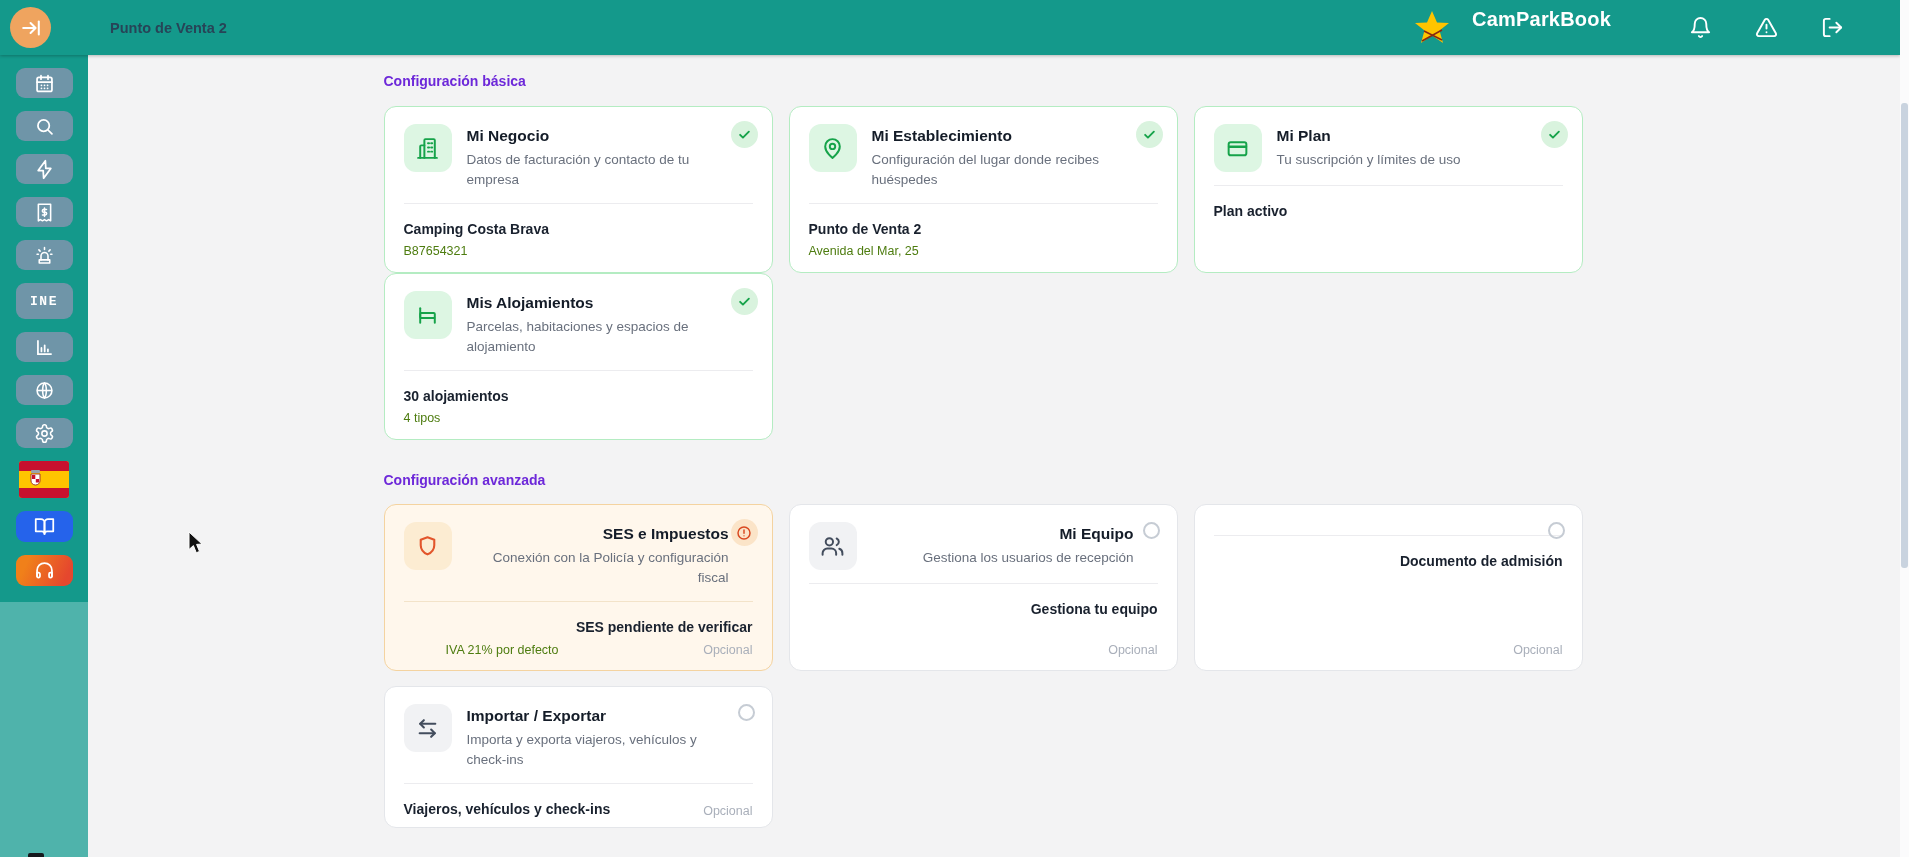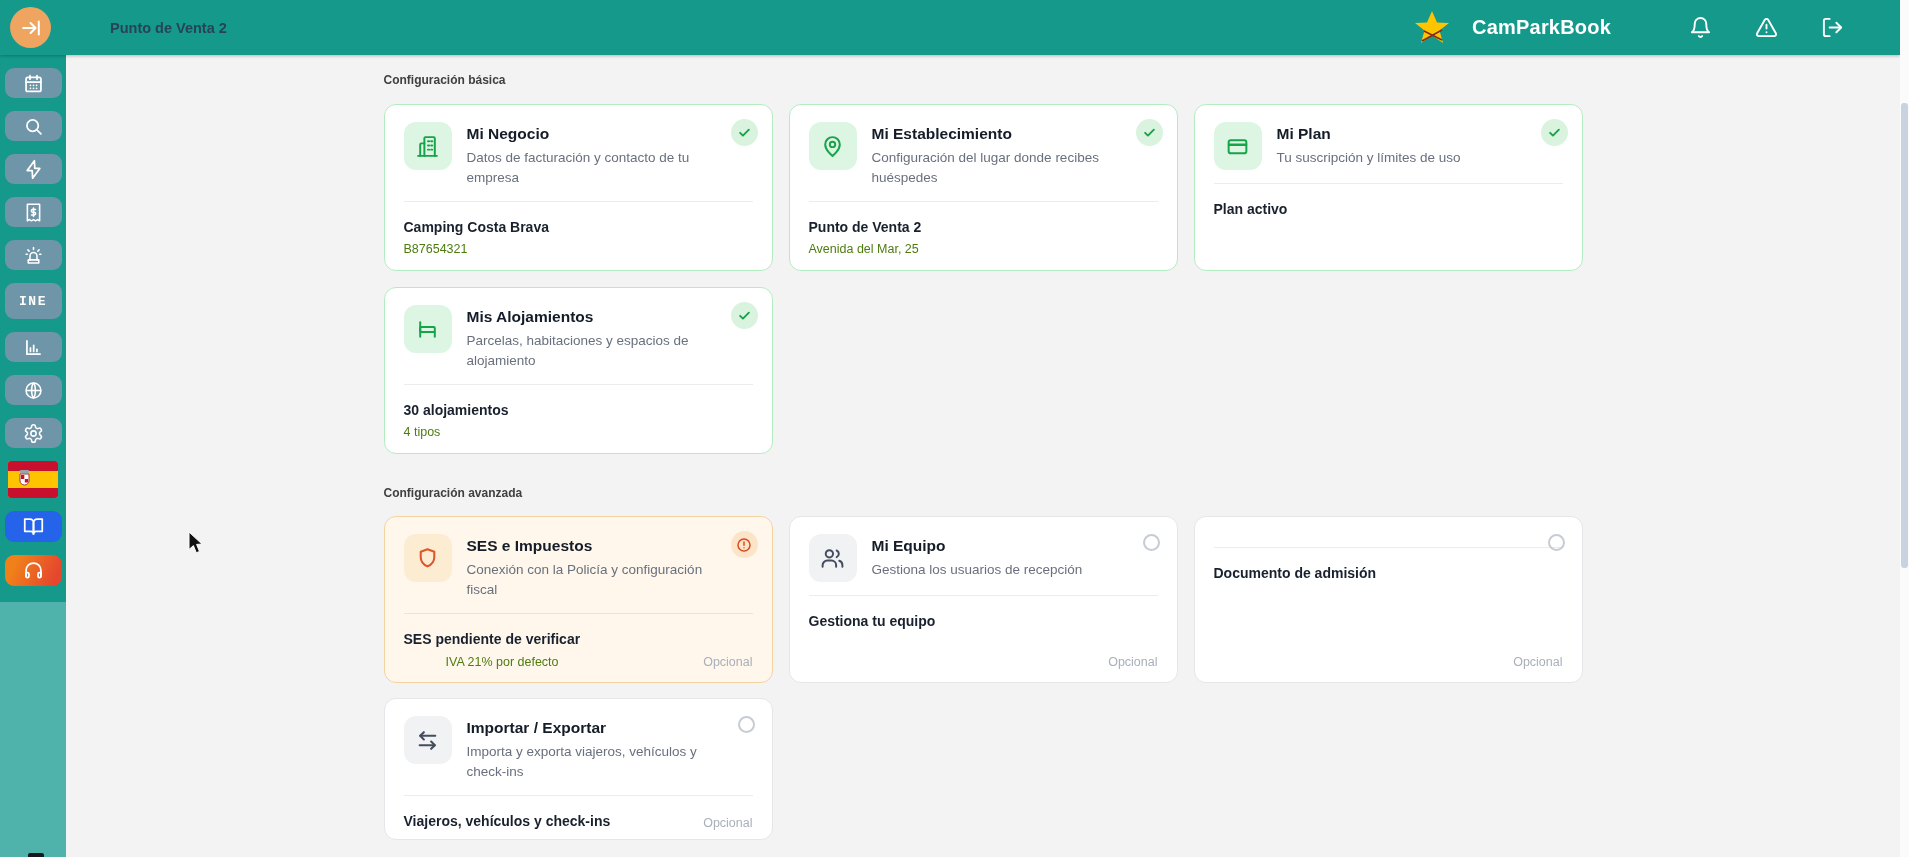--- a/index.html
+++ b/index.html
@@ -6,52 +6,52 @@
   html,body { width:1909px; height:857px; overflow:hidden; }
   body { font-family:"Liberation Sans", sans-serif; background:#f3f3f4; position:relative; }
 
   
   .header { position:absolute; top:0; left:0; width:1900px; height:55px; background:#14998b;
             display:flex; align-items:center; z-index:20; box-shadow:0 1px 3px rgba(0,0,0,.25); }
   .collapse-btn { width:41px; height:41px; border-radius:50%; background:#efa45f; border:none;
                   margin-left:10px; display:flex; align-items:center; justify-content:center;
                   color:#fff; cursor:pointer; flex:none; }
   .location { margin-left:59px; color:#274457; font-weight:700; font-size:14.5px; }
-  .brand-wrap { margin-left:auto; display:flex; align-items:center; gap:20px; }
+  .brand-wrap { margin-left:auto; display:flex; align-items:flex-start; gap:20px; }
   .brand-text { color:#fff; font-weight:700; font-size:20px; letter-spacing:.2px; }
   .header-icons { display:flex; align-items:center; gap:43px; margin-left:78px; margin-right:56px; color:#fff; }
   .h-icon-btn { background:none; border:none; color:#fff; cursor:pointer; display:flex; padding:0; }
 
   
-  .sidebar { position:absolute; top:55px; left:0; width:66px; height:802px; background:#4fb3ab; z-index:10; }
+  .sidebar { position:absolute; top:55px; left:0; width:88px; height:802px; background:#4fb3ab; z-index:10; }
   .sidebar-nav { background:#14998b; padding:13px 0 16px; display:flex; flex-direction:column;
                  align-items:center; gap:13px; }
   .sb-btn { width:57px; height:30px; border-radius:9px; background:#6f95a8; border:none; color:#fff;
             display:flex; align-items:center; justify-content:center; cursor:pointer; flex:none; }
   .sb-btn.tall { height:36px; }
   .sb-ine { font-family:"Liberation Mono", monospace; font-size:13px; font-weight:700; letter-spacing:1.5px; }
   .sb-flag { width:50px; height:37px; border-radius:3px; border:none; padding:0; overflow:hidden;
              position:relative; cursor:pointer; flex:none; background:#ffc400; }
   .flag-stripe-top,.flag-stripe-bottom { position:absolute; left:0; width:100%; height:26%; background:#c8102e; }
   .flag-stripe-top { top:0; } .flag-stripe-bottom { bottom:0; }
   .flag-emblem { position:absolute; left:10px; top:9px; }
   .sb-book { background:#2563eb; height:31px; }
   .sb-headphones { background:linear-gradient(115deg,#f0801a 20%,#e5472e 85%); height:31px; }
   .taskbar-notch { position:absolute; bottom:0; left:28px; width:16px; height:4px; background:#15181c; border-radius:2px 2px 0 0; }
 
   
   .main { position:absolute; top:55px; left:66px; width:1834px; height:802px; }
   .content { width:1199px; margin:0 auto; padding-top:18px; }
-  .section-title { font-size:12px; font-weight:700; color:#404040; margin-bottom:17px; }
+  .section-title { font-size:14px; font-weight:700; color:#6d28d9; margin-bottom:17px; }
   .section-title.second { margin-top:32px; margin-bottom:16px; }
-  .cards-row { display:grid; grid-template-columns:repeat(3,389px); gap:16px; margin-bottom:16px; }
+  .cards-row { display:grid; grid-template-columns:repeat(3,389px); gap:16px; margin-bottom:0; }
   .cards-row.last { margin-bottom:0; }
   .row-tall { grid-auto-rows:167px; }
   .row-short { grid-auto-rows:142px; }
-  .mb15 { margin-bottom:15px; }
+  .mb15 { margin-bottom:15px;text-align:right; }
 
   .card { position:relative; background:#fff; border:1px solid #e4e6ea; border-radius:12px;
           padding:17px 19px 13px; display:flex; flex-direction:column; cursor:pointer; }
   .card.done { border-color:#b4ecc2; }
   .card.warn { background:#fff7ec; border-color:#f4d3a0; }
 
   .card-head { display:flex; gap:15px; }
   .icon-box { width:48px; height:48px; border-radius:12px; flex:none;
               display:flex; align-items:center; justify-content:center; }
   .icon-box.green  { background:#ddf6e3; color:#16a34a; }

